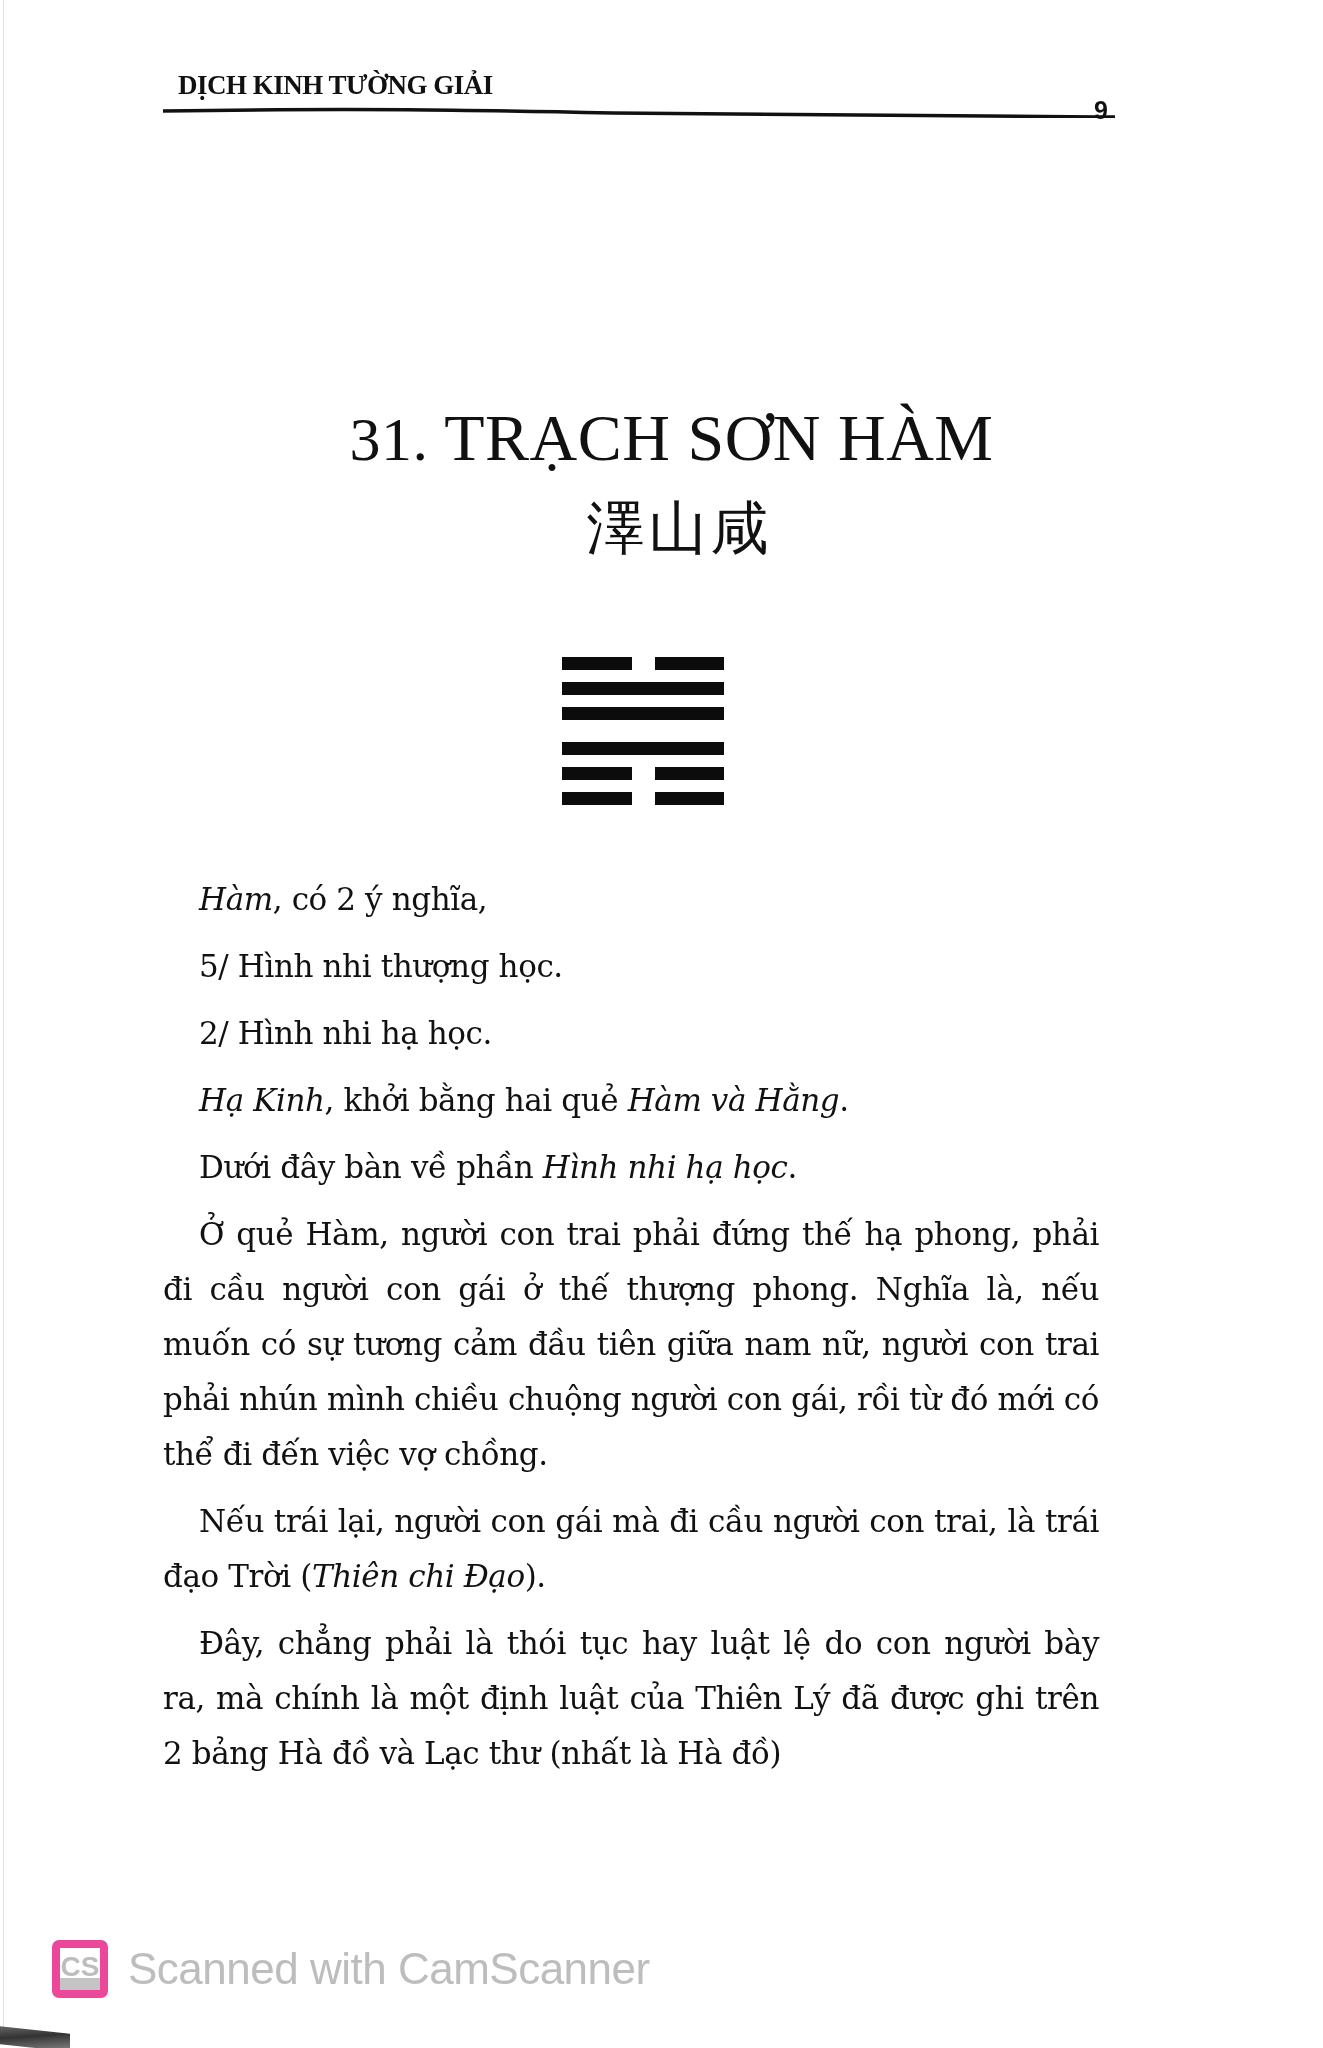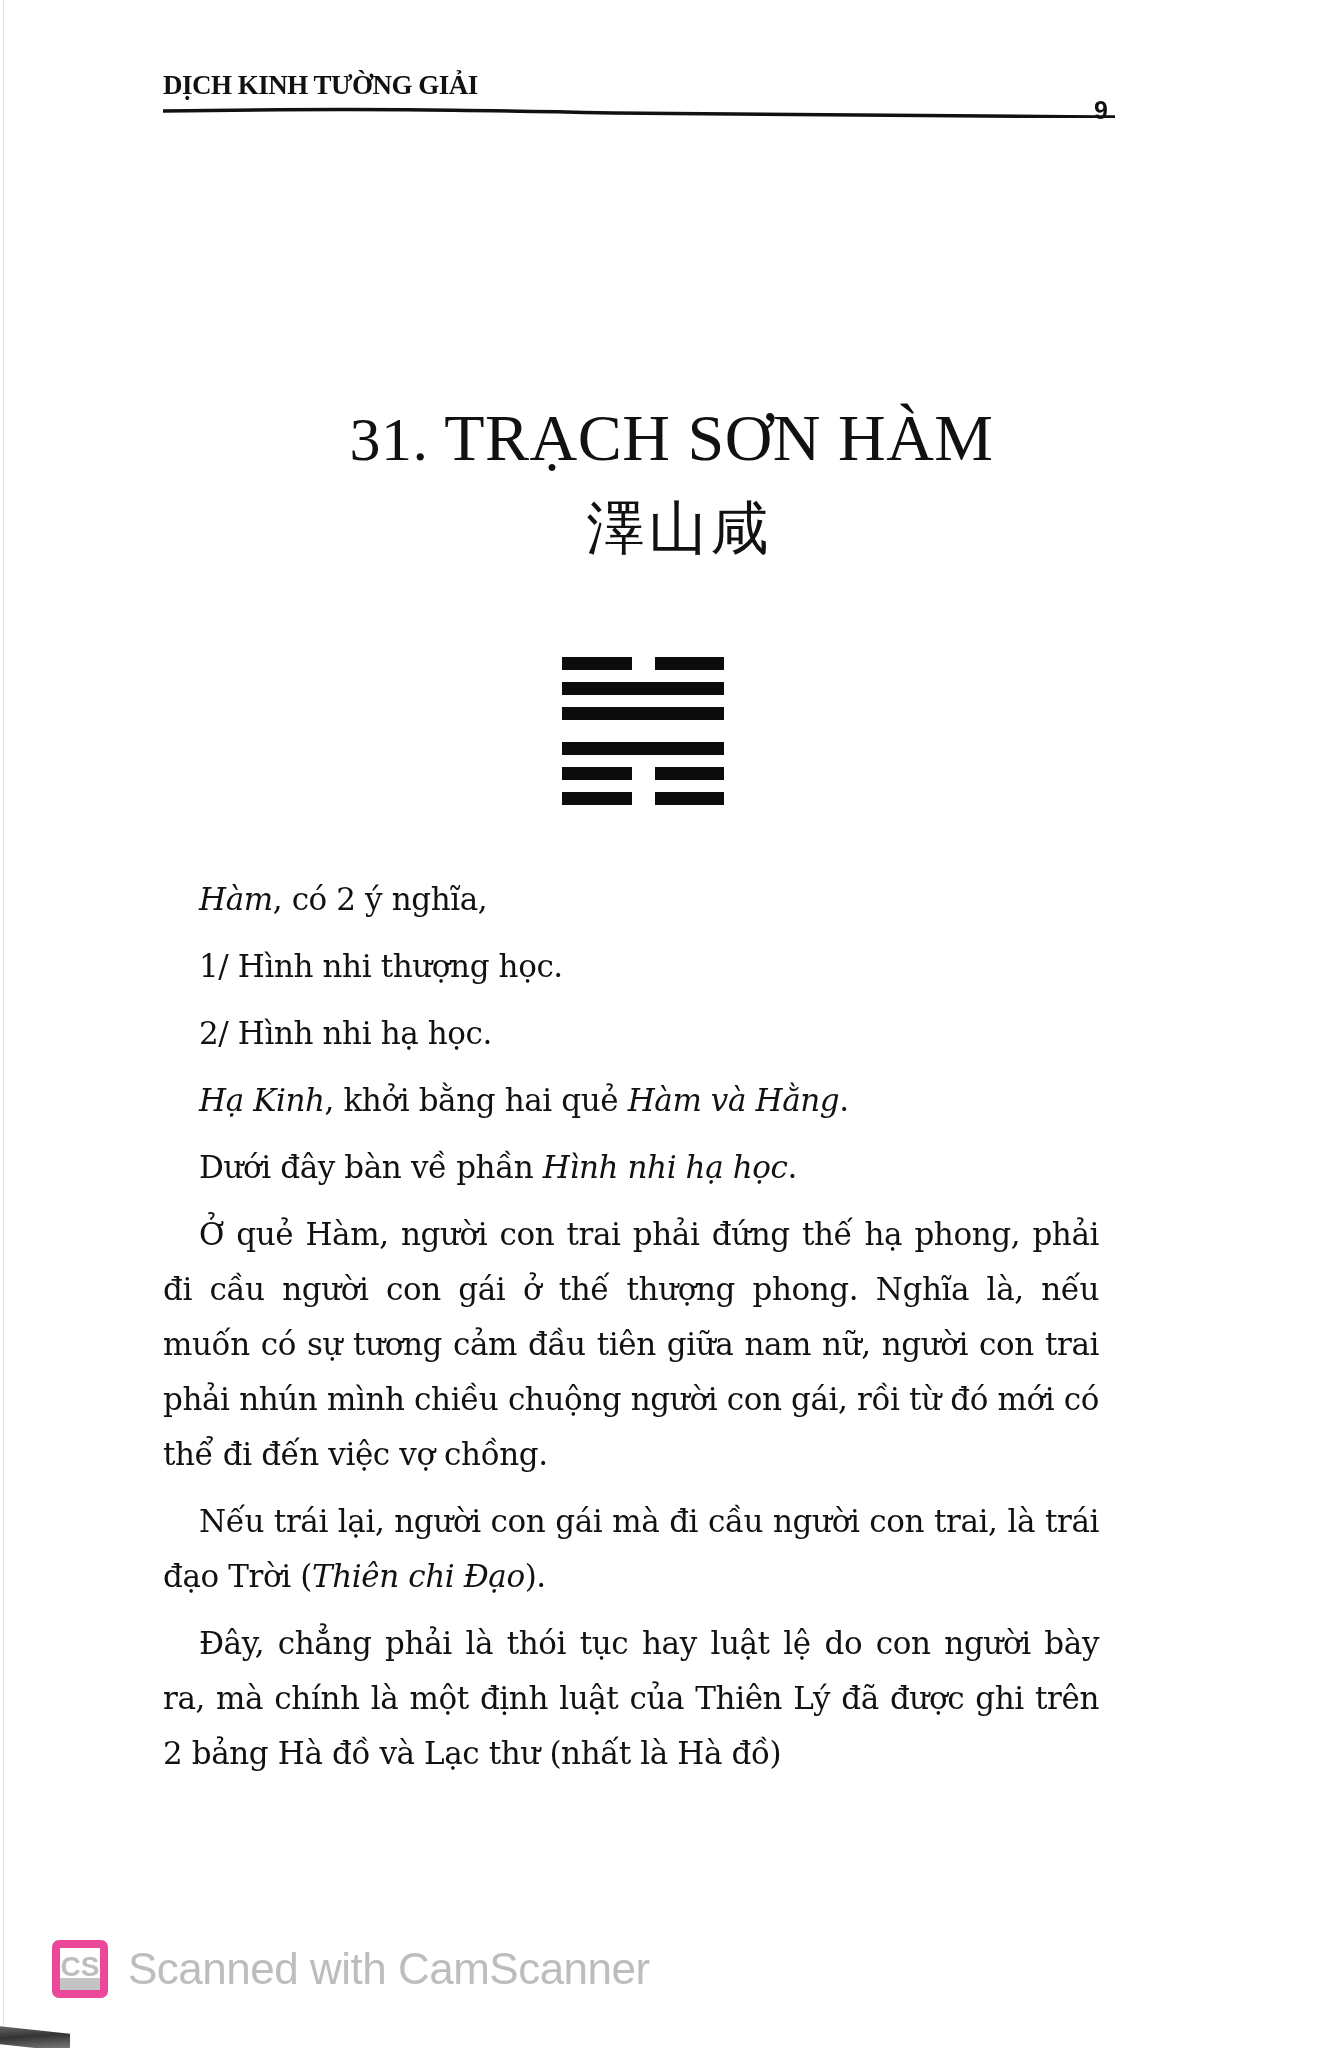--- a/index.html
+++ b/index.html
@@ -2,21 +2,21 @@
 <html><head>
   <meta charset="utf-8">
   <style>
     html, body { margin: 0; padding: 0; }
     body {
       width: 1323px; height: 2048px; position: relative; overflow: hidden;
       background: #ffffff; color: #111111;
       font-family: "DejaVu Serif", serif;
     }
     .running-head {
-      position: absolute; left: 163px; top: 70px;
+      position: absolute; left: 178px; top: 70px;
       font-family: "Liberation Serif", serif; font-size: 27px; font-weight: bold;
       letter-spacing: -0.5px; color: #111;
     }
     .page-number {
       position: absolute; left: 1094px; top: 96px;
       font-family: "Liberation Sans", sans-serif; font-size: 25px; font-weight: bold; color: #111;
     }
     .head-rule {
       position: absolute; left: 163px; top: 106px; width: 952px; height: 12px;
     }
@@ -109,21 +109,21 @@
       <div class="seg r"></div>
     </div>
   <div class="line">
       <div class="seg l"></div>
       <div class="seg r"></div>
     </div>
 </div>
 
 <div class="body-text">
   <p class="para"><em>Hàm</em><span>, có 2 ý nghĩa,</span></p>
-  <p class="para">1/ Hình nhi thượng học.</p>
+  <p class="para">5/ Hình nhi thượng học.</p>
   <p class="para">2/ Hình nhi hạ học.</p>
   <p class="para"><em>Hạ Kinh</em><span>, khởi bằng hai quẻ </span><em>Hàm và Hằng</em><span>.</span></p>
   <p class="para"><span>Dưới đây bàn về phần </span><em>Hình nhi hạ học</em><span>.</span></p>
   <p class="para">Ở quẻ Hàm, người con trai phải đứng thế hạ phong, phải đi cầu người con gái ở thế thượng phong. Nghĩa là, nếu muốn có sự tương cảm đầu tiên giữa nam nữ, người con trai phải nhún mình chiều chuộng người con gái, rồi từ đó mới có thể đi đến việc vợ chồng.</p>
   <p class="para"><span>Nếu trái lại, người con gái mà đi cầu người con trai, là trái đạo Trời (</span><em>Thiên chi Đạo</em><span>).</span></p>
   <p class="para">Đây, chẳng phải là thói tục hay luật lệ do con người bày ra, mà chính là một định luật của Thiên Lý đã được ghi trên 2 bảng Hà đồ và Lạc thư (nhất là Hà đồ)</p>
 </div>
 
 <div class="watermark">
   <div class="cs-logo">CS</div>

